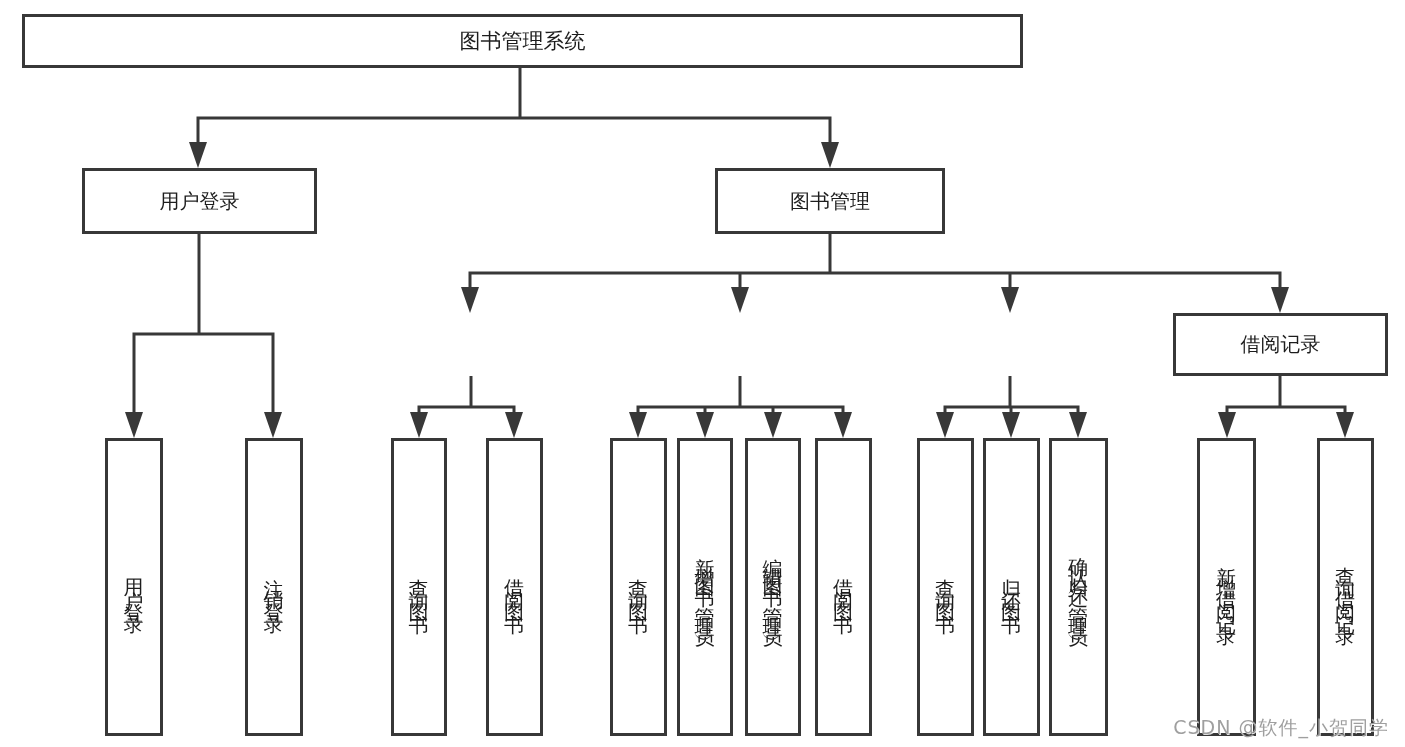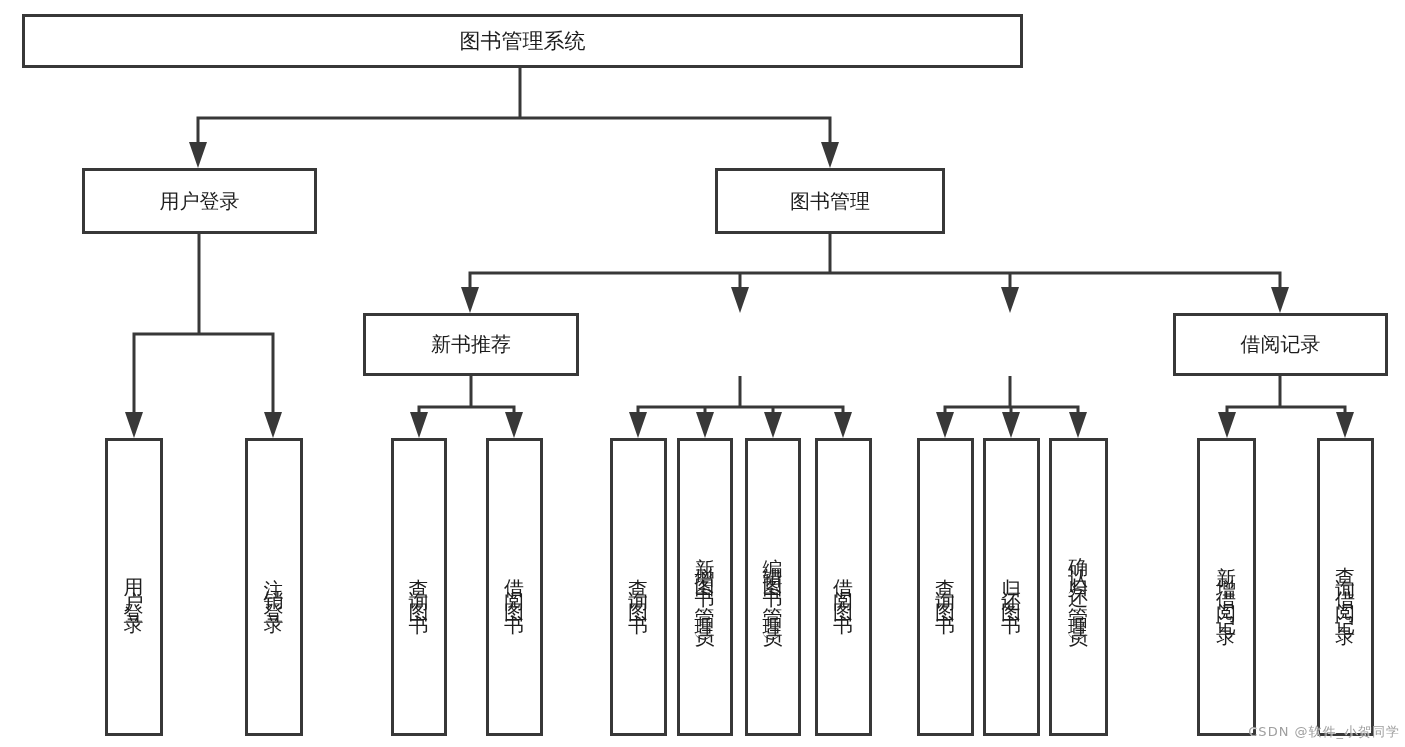--- a/index.html
+++ b/index.html
@@ -45,23 +45,23 @@
     writing-mode:vertical-lr;
     text-orientation:mixed;
     color:var(--ink);
     font-size:20px;
     letter-spacing:12px;
     line-height:1;
     white-space:nowrap;
   }
   .vbox.tight .vtext{letter-spacing:10px;}
   .watermark{
-    position:absolute;right:14px;bottom:6px;z-index:5;
+    position:absolute;right:25px;bottom:6px;z-index:5;
     color:var(--wm);
-    font-size:13px;
+    font-size:19px;
     letter-spacing:1px;
     text-shadow:1px 1px 0 rgba(255,255,255,.85);
     white-space:nowrap;
   }
 </style>
 </head>
 <body>
 
 <div class="canvas">
 
@@ -125,21 +125,20 @@
       <polygon points="1218,412 1236,412 1227,438"></polygon>
       <polygon points="1336,412 1354,412 1345,438"></polygon>
     </g>
   </svg>
 
   <div class="box title" style="left:22px;top:14px;width:1001px;height:54px;">图书管理系统</div>
 
   <div class="box" style="left:82px;top:168px;width:235px;height:66px;">用户登录</div>
   <div class="box" style="left:715px;top:168px;width:230px;height:66px;">图书管理</div>
 
-  <div class="box" style="left:363px;top:313px;width:216px;height:63px;">新书推荐</div>
   <div class="box" style="left:1173px;top:313px;width:215px;height:63px;">借阅记录</div>
 
   <div class="vbox" style="left:105px;width:58px;">
     <span class="vtext">用户登录</span>
   </div>
   <div class="vbox" style="left:245px;width:58px;">
     <span class="vtext">注销登录</span>
   </div>
   <div class="vbox" style="left:391px;width:56px;">
     <span class="vtext">查询图书</span>

